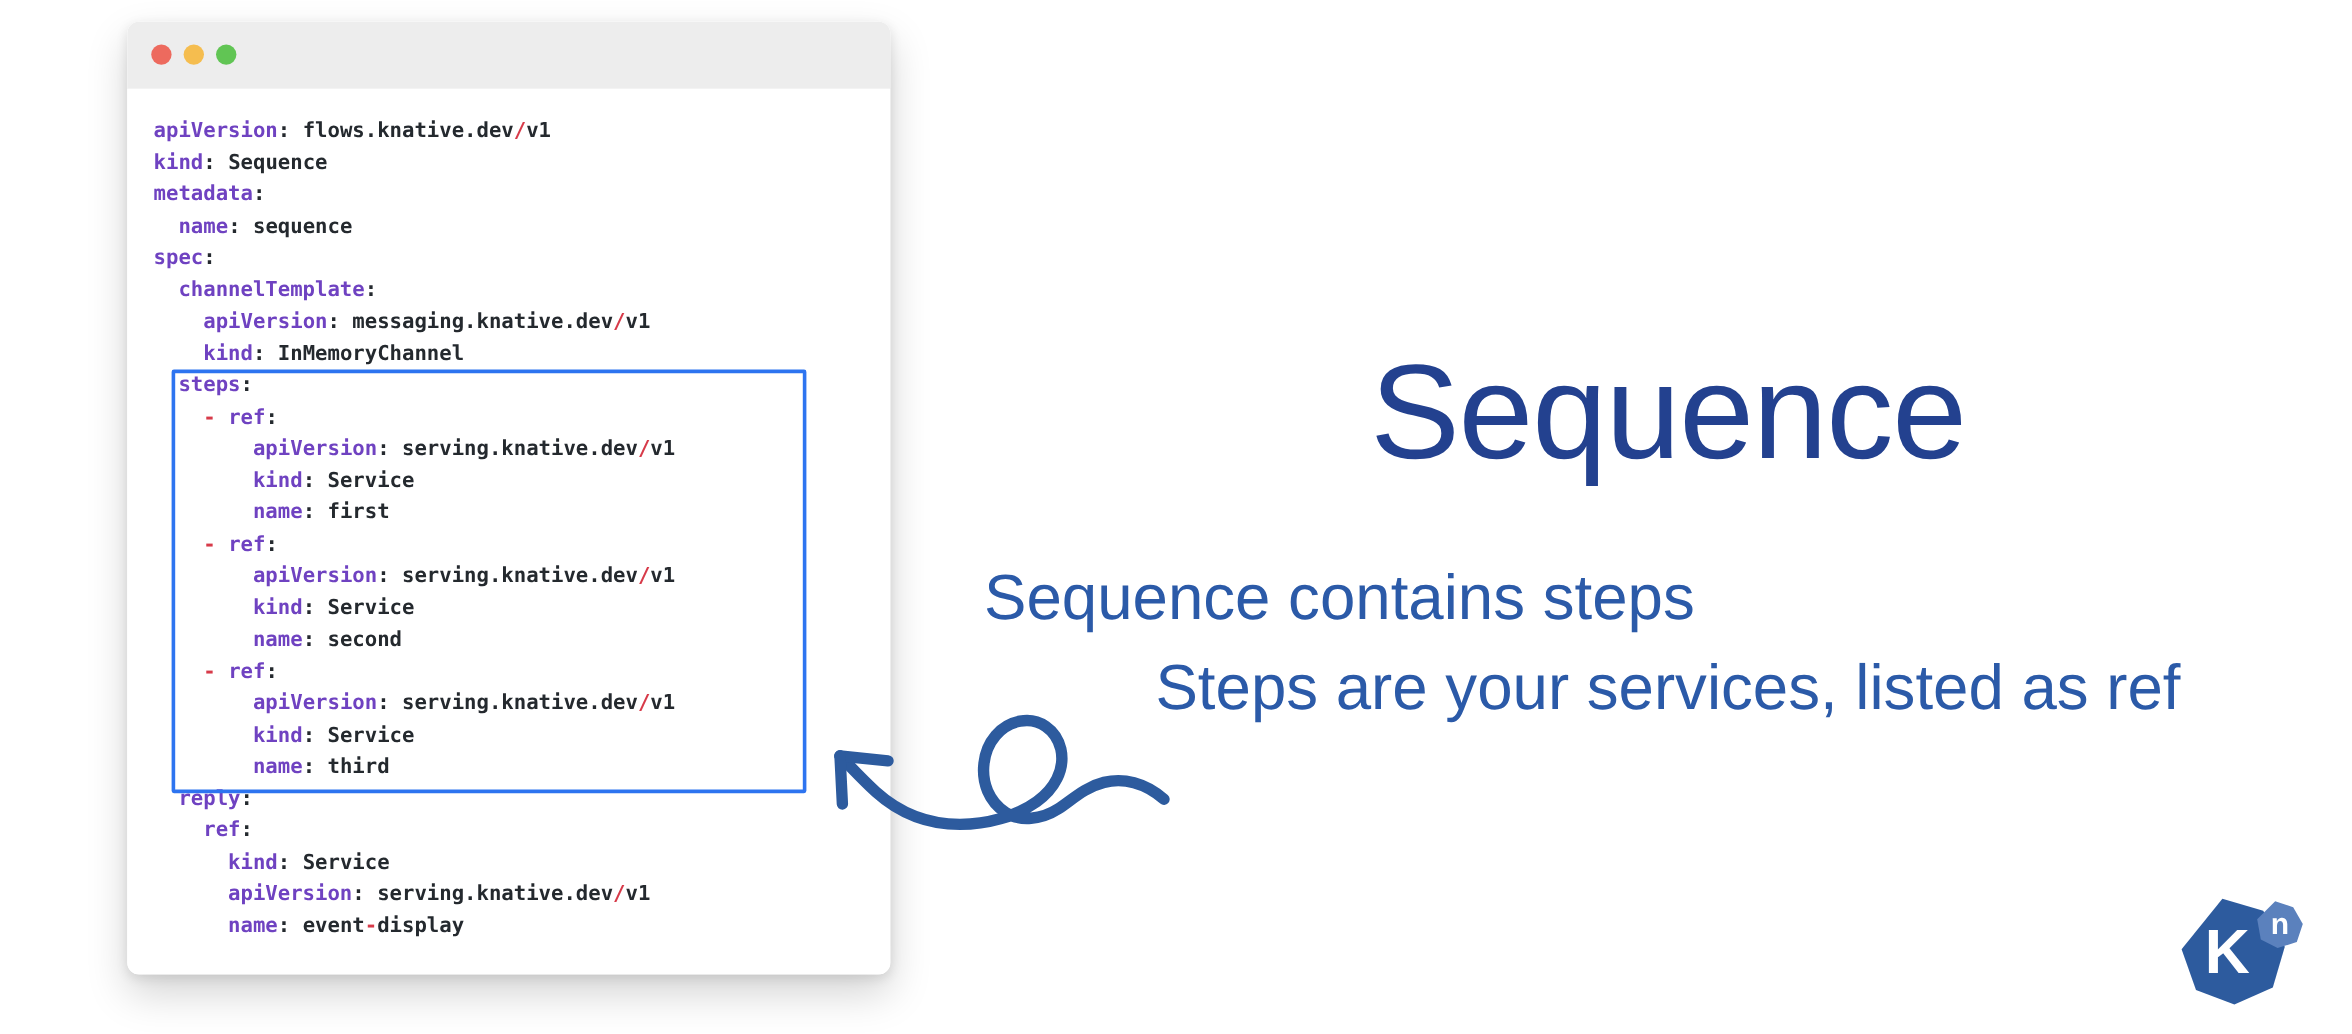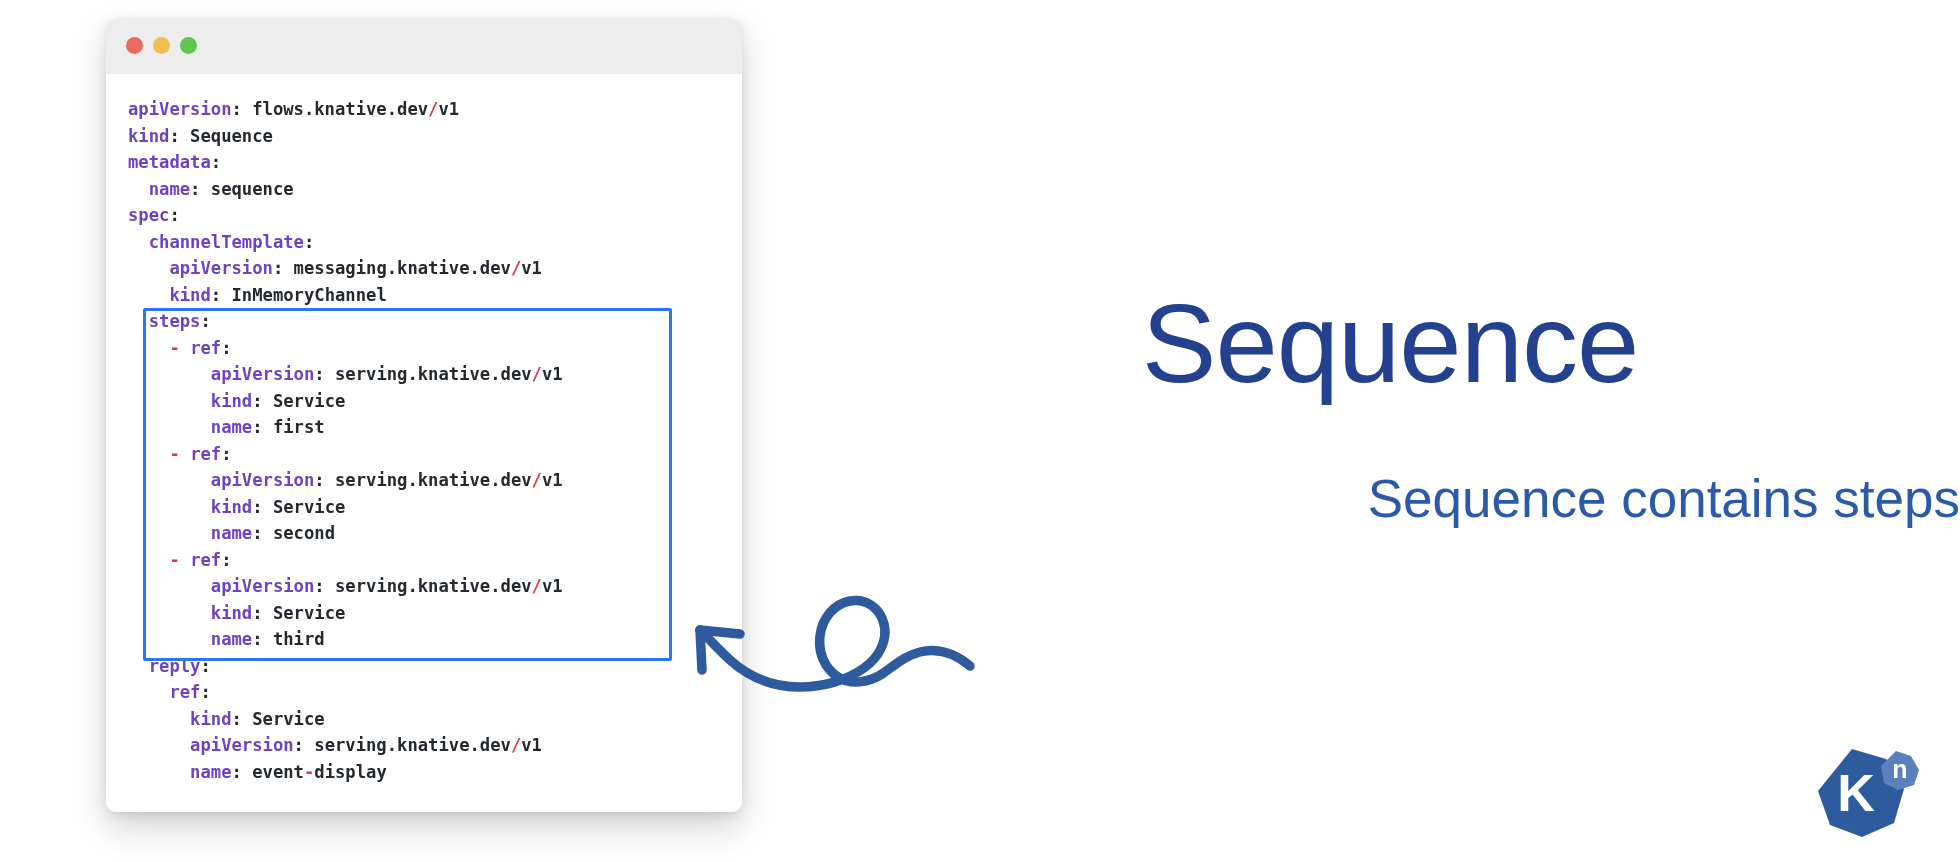--- a/index.html
+++ b/index.html
@@ -118,21 +118,21 @@
     line-height: 112px;
     font-weight: 400;
     color: #23418f;
     letter-spacing: -1px;
   }
   #sub-line-1 {
     position: absolute;
     left: 0;
     top: 468px;
     width: 1140px;
-    text-align: right;
+    text-align: left;
     font-size: 53px;
     line-height: 62px;
     font-weight: 400;
     color: #2b5aa8;
   }
   #sub-line-2 {
     position: absolute;
     left: 0;
     top: 543px;
     width: 1140px;
@@ -178,20 +178,21 @@
     <div id="code-body">
       <pre id="code-pre"><span class="ln"><span class="k">apiVersion</span><span class="c">: </span><span class="v">flows.knative.dev</span><span class="p">/</span><span class="v">v1</span></span><span class="ln"><span class="k">kind</span><span class="c">: </span><span class="v">Sequence</span></span><span class="ln"><span class="k">metadata</span><span class="c">:</span></span><span class="ln">  <span class="k">name</span><span class="c">: </span><span class="v">sequence</span></span><span class="ln"><span class="k">spec</span><span class="c">:</span></span><span class="ln">  <span class="k">channelTemplate</span><span class="c">:</span></span><span class="ln">    <span class="k">apiVersion</span><span class="c">: </span><span class="v">messaging.knative.dev</span><span class="p">/</span><span class="v">v1</span></span><span class="ln">    <span class="k">kind</span><span class="c">: </span><span class="v">InMemoryChannel</span></span><span class="ln">  <span class="k">steps</span><span class="c">:</span></span><span class="ln">    <span class="p">-</span> <span class="k">ref</span><span class="c">:</span></span><span class="ln">        <span class="k">apiVersion</span><span class="c">: </span><span class="v">serving.knative.dev</span><span class="p">/</span><span class="v">v1</span></span><span class="ln">        <span class="k">kind</span><span class="c">: </span><span class="v">Service</span></span><span class="ln">        <span class="k">name</span><span class="c">: </span><span class="v">first</span></span><span class="ln">    <span class="p">-</span> <span class="k">ref</span><span class="c">:</span></span><span class="ln">        <span class="k">apiVersion</span><span class="c">: </span><span class="v">serving.knative.dev</span><span class="p">/</span><span class="v">v1</span></span><span class="ln">        <span class="k">kind</span><span class="c">: </span><span class="v">Service</span></span><span class="ln">        <span class="k">name</span><span class="c">: </span><span class="v">second</span></span><span class="ln">    <span class="p">-</span> <span class="k">ref</span><span class="c">:</span></span><span class="ln">        <span class="k">apiVersion</span><span class="c">: </span><span class="v">serving.knative.dev</span><span class="p">/</span><span class="v">v1</span></span><span class="ln">        <span class="k">kind</span><span class="c">: </span><span class="v">Service</span></span><span class="ln">        <span class="k">name</span><span class="c">: </span><span class="v">third</span></span><span class="ln">  <span class="k">reply</span><span class="c">:</span></span><span class="ln">    <span class="k">ref</span><span class="c">:</span></span><span class="ln">      <span class="k">kind</span><span class="c">: </span><span class="v">Service</span></span><span class="ln">      <span class="k">apiVersion</span><span class="c">: </span><span class="v">serving.knative.dev</span><span class="p">/</span><span class="v">v1</span></span><span class="ln">      <span class="k">name</span><span class="c">: </span><span class="v">event</span><span class="p">-</span><span class="v">display</span></span></pre>
     </div>
   </div>
 
   <div id="steps-highlight"></div>
 
   <div id="right-col">
     <div id="main-title">Sequence</div>
     <div id="sub-line-1">Sequence contains steps</div>
+    <div id="sub-line-2">Steps are your services, listed as ref</div>
   </div>
 
   <svg id="curly-arrow" viewBox="0 0 320 150">
     <g fill="none" stroke="#2d5b9e" stroke-width="9.5" stroke-linecap="round" stroke-linejoin="round">
 
       <path d="M302,118
                C286,104 268,100 252,104
                C236,108 226,118 214,126
                C200,135 182,137 170,129
                C156,120 150,104 152,88

